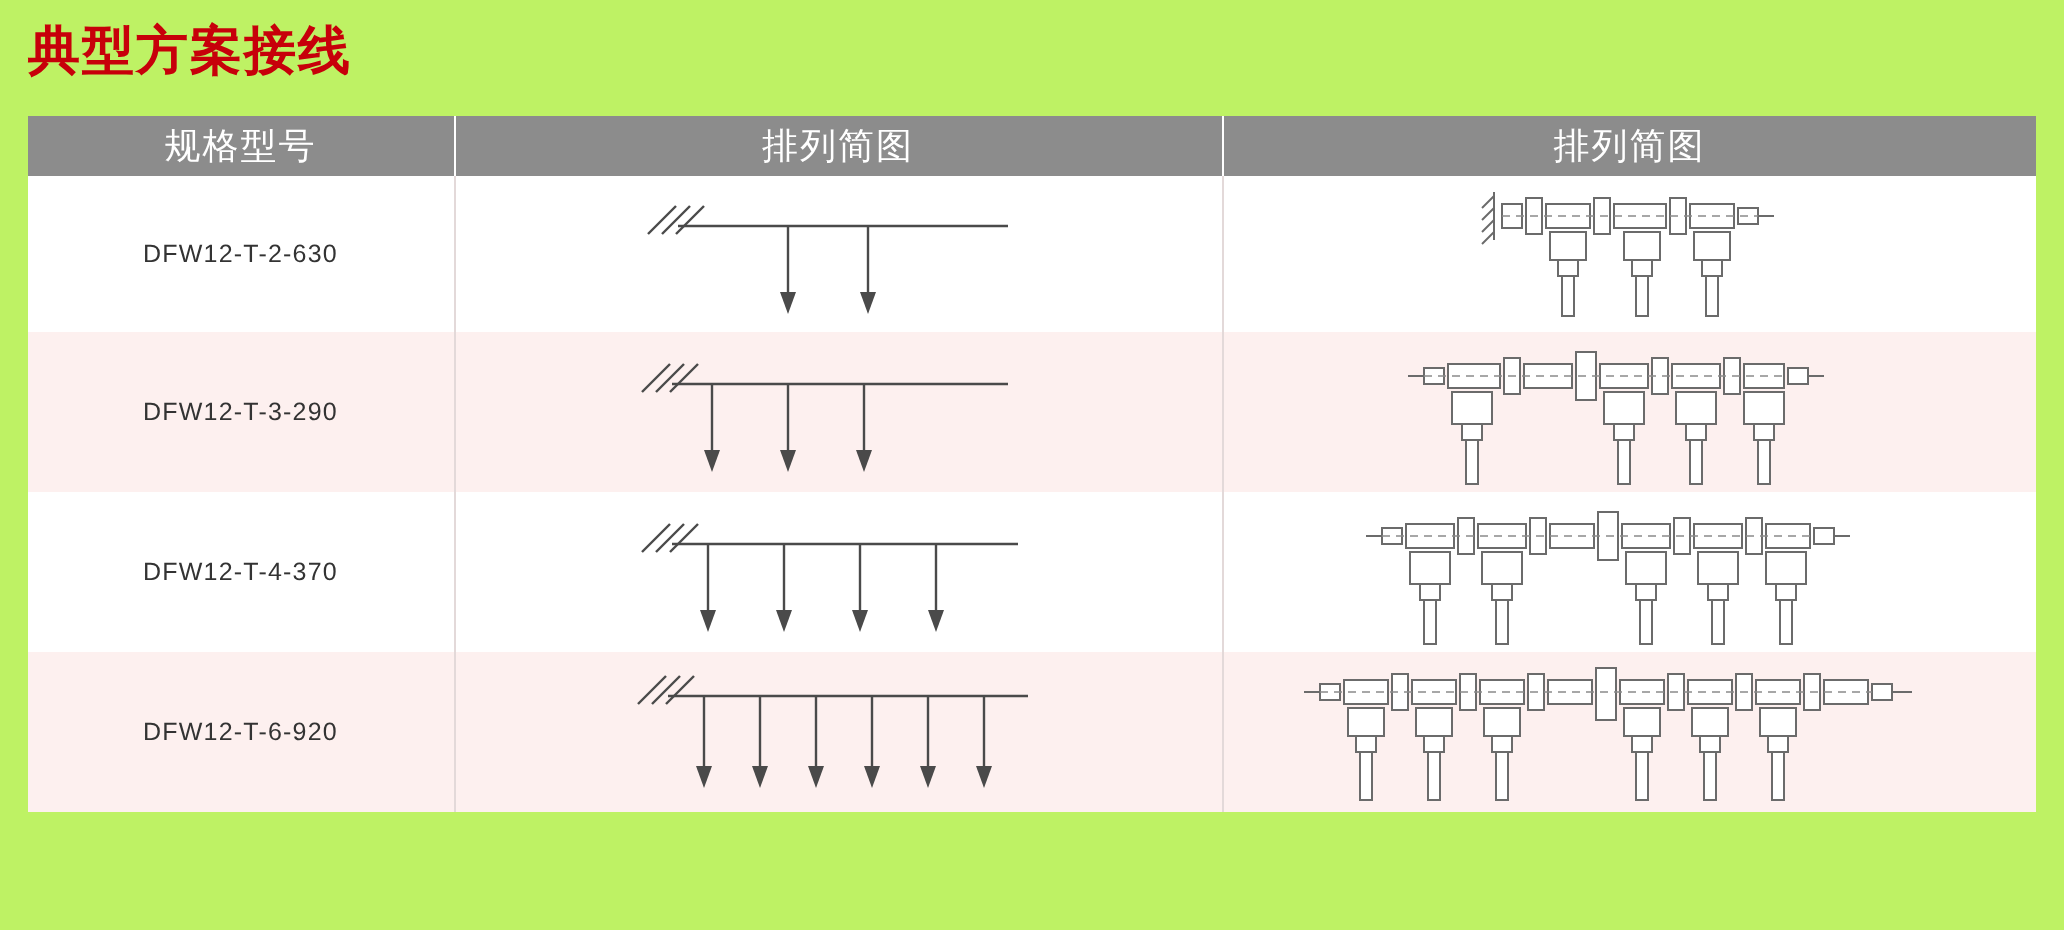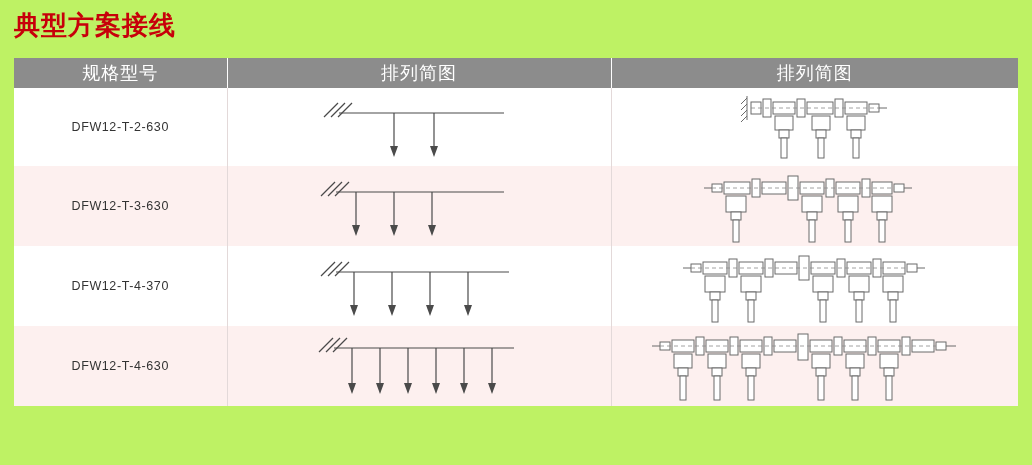--- a/index.html
+++ b/index.html
@@ -137,21 +137,21 @@
               <rect x="148" y="48" width="6" height="20"></rect>
             </g>
             <g stroke="#8a8a8a" stroke-width="0.8" stroke-dasharray="4 3" fill="none">
               <line x1="46" y1="18" x2="174" y2="18"></line>
             </g>
           </svg>
         </td>
       </tr>
 
       <tr class="even">
-        <td class="model-cell">DFW12-T-3-630</td>
+        <td class="model-cell">DFW12-T-3-290</td>
         <td class="diagram-cell">
           <svg width="250" height="72" viewBox="0 0 250 72">
             <g stroke="#4a4a4a" stroke-width="1.2" fill="none">
               <line x1="42" y1="22" x2="210" y2="22"></line>
               <line x1="27" y1="26" x2="41" y2="12"></line>
               <line x1="34" y1="26" x2="48" y2="12"></line>
               <line x1="41" y1="26" x2="55" y2="12"></line>
               <line x1="62" y1="22" x2="62" y2="58"></line>
               <line x1="100" y1="22" x2="100" y2="58"></line>
               <line x1="138" y1="22" x2="138" y2="58"></line>
@@ -261,21 +261,21 @@
               <rect x="215" y="54" width="6" height="22"></rect>
             </g>
             <g stroke="#8a8a8a" stroke-width="0.8" stroke-dasharray="4 3" fill="none">
               <line x1="16" y1="22" x2="232" y2="22"></line>
             </g>
           </svg>
         </td>
       </tr>
 
       <tr class="even">
-        <td class="model-cell">DFW12-T-4-630</td>
+        <td class="model-cell">DFW12-T-6-920</td>
         <td class="diagram-cell">
           <svg width="250" height="72" viewBox="0 0 250 72">
             <g stroke="#4a4a4a" stroke-width="1.2" fill="none">
               <line x1="40" y1="18" x2="220" y2="18"></line>
               <line x1="25" y1="22" x2="39" y2="8"></line>
               <line x1="32" y1="22" x2="46" y2="8"></line>
               <line x1="39" y1="22" x2="53" y2="8"></line>
               <line x1="58" y1="18" x2="58" y2="56"></line>
               <line x1="86" y1="18" x2="86" y2="56"></line>
               <line x1="114" y1="18" x2="114" y2="56"></line>

